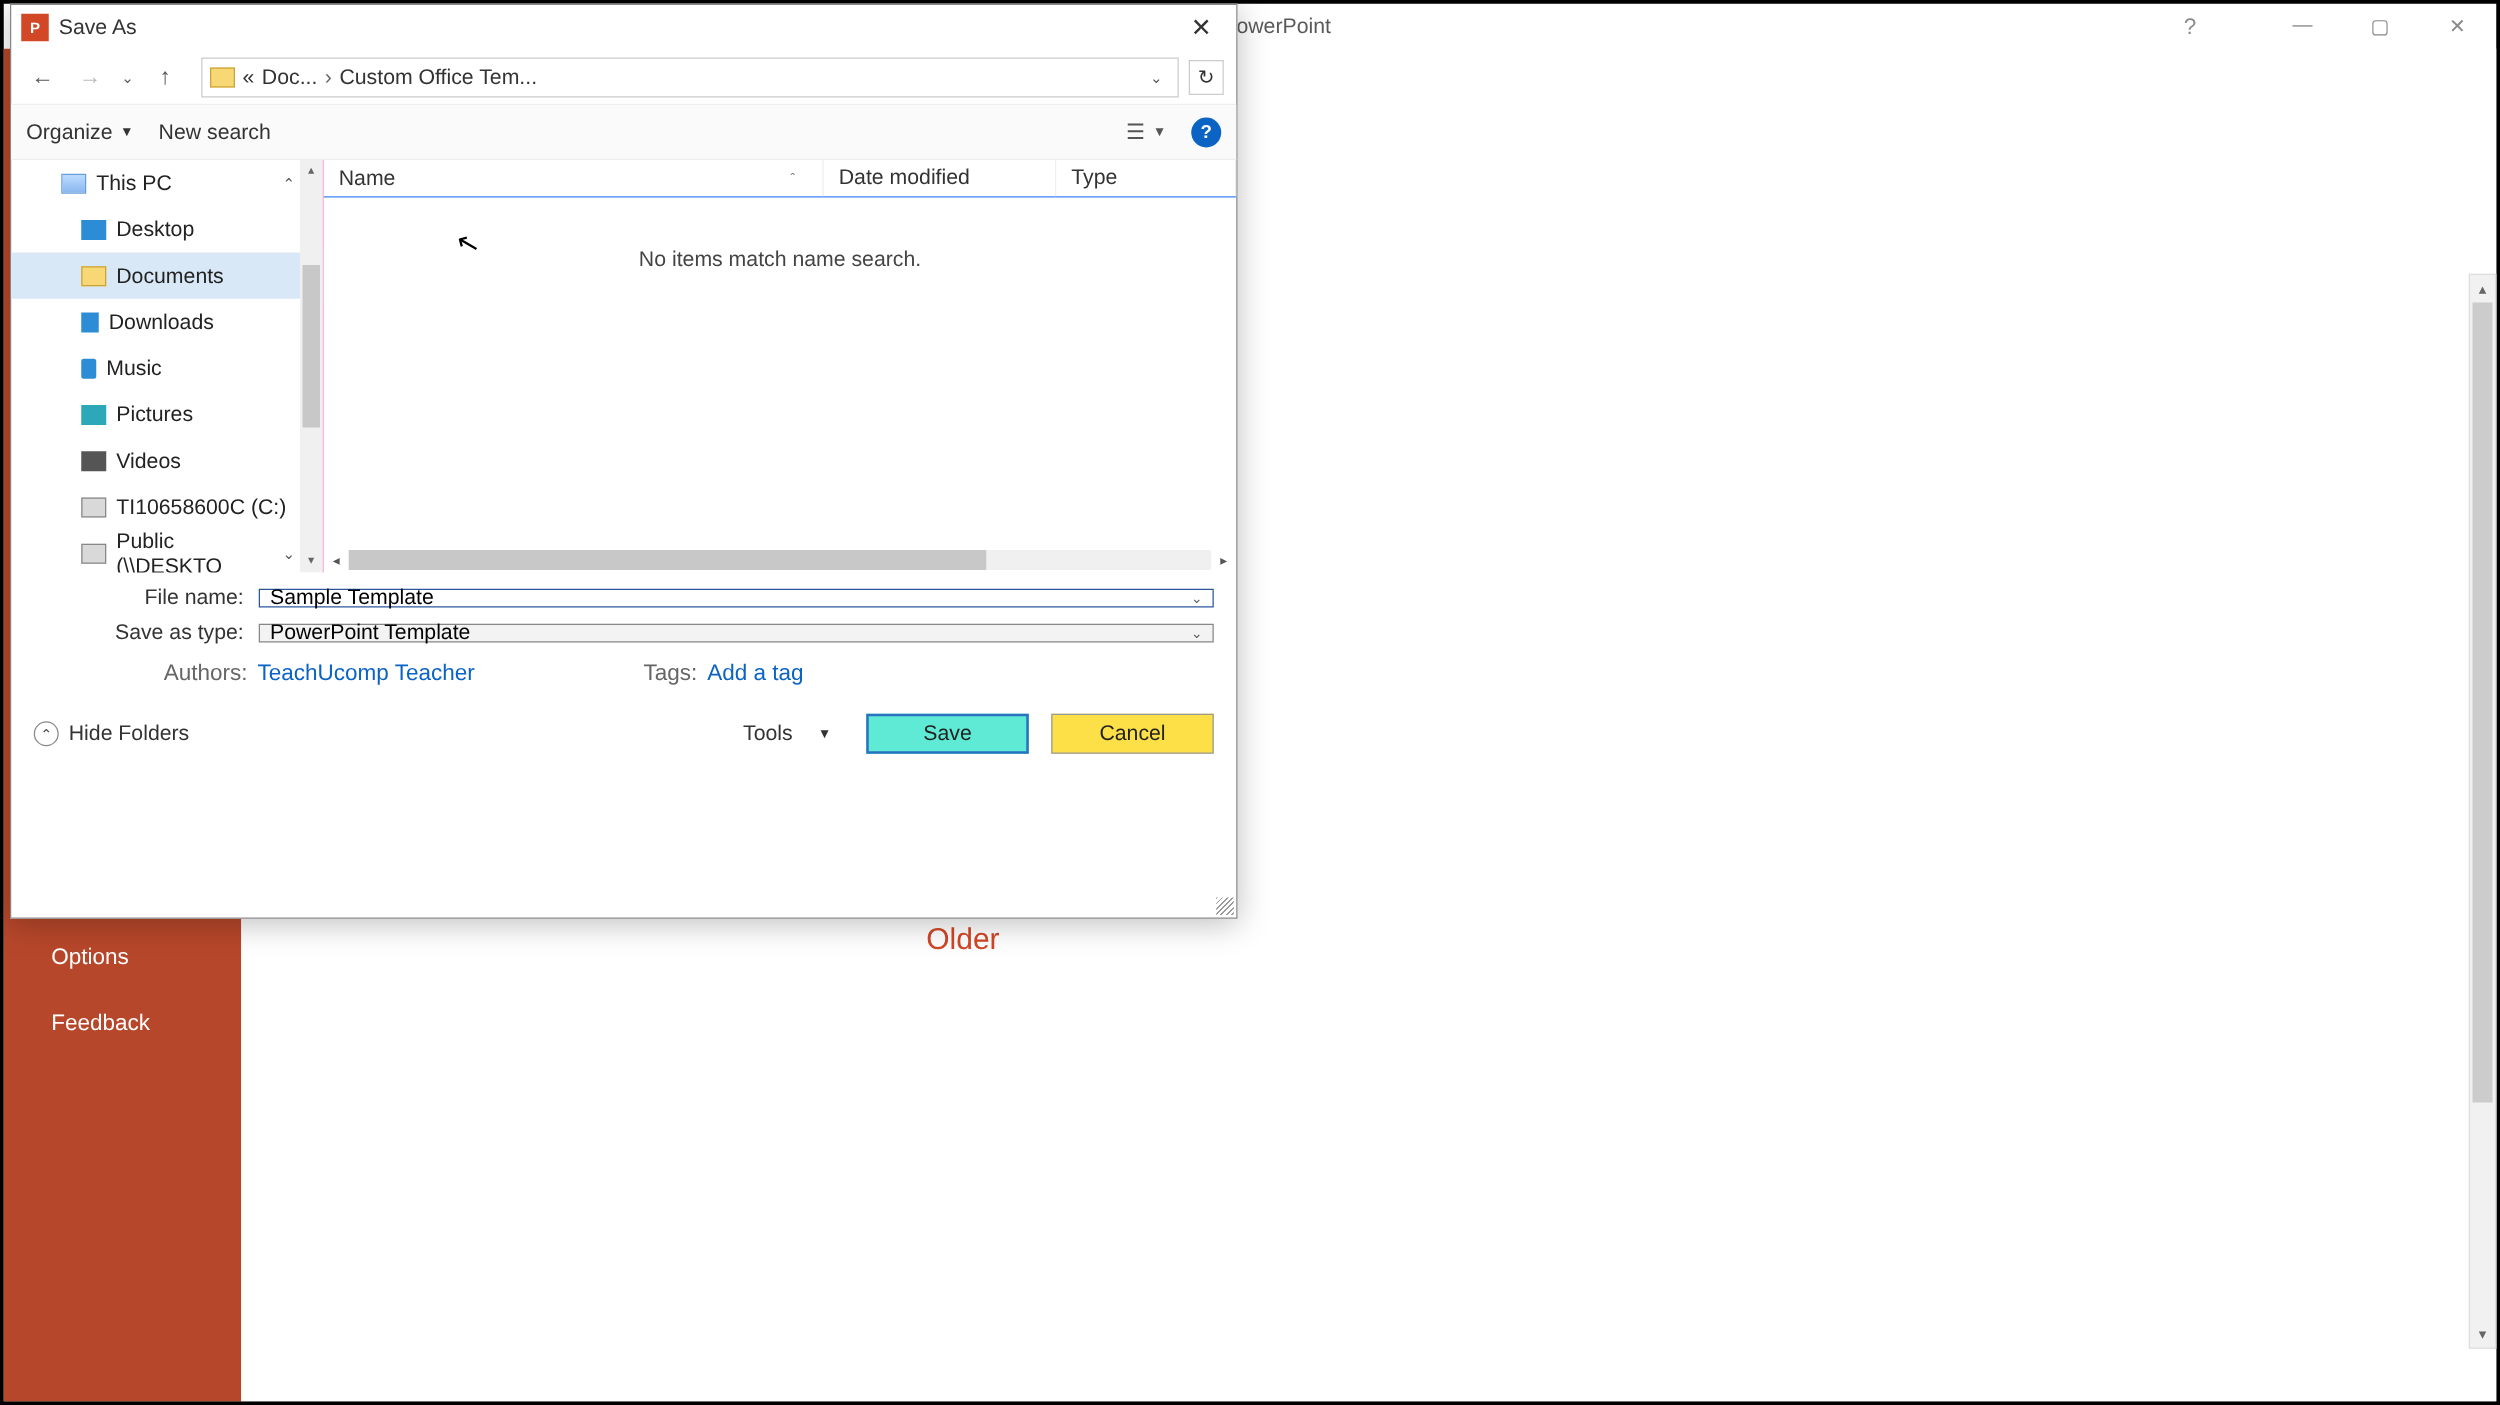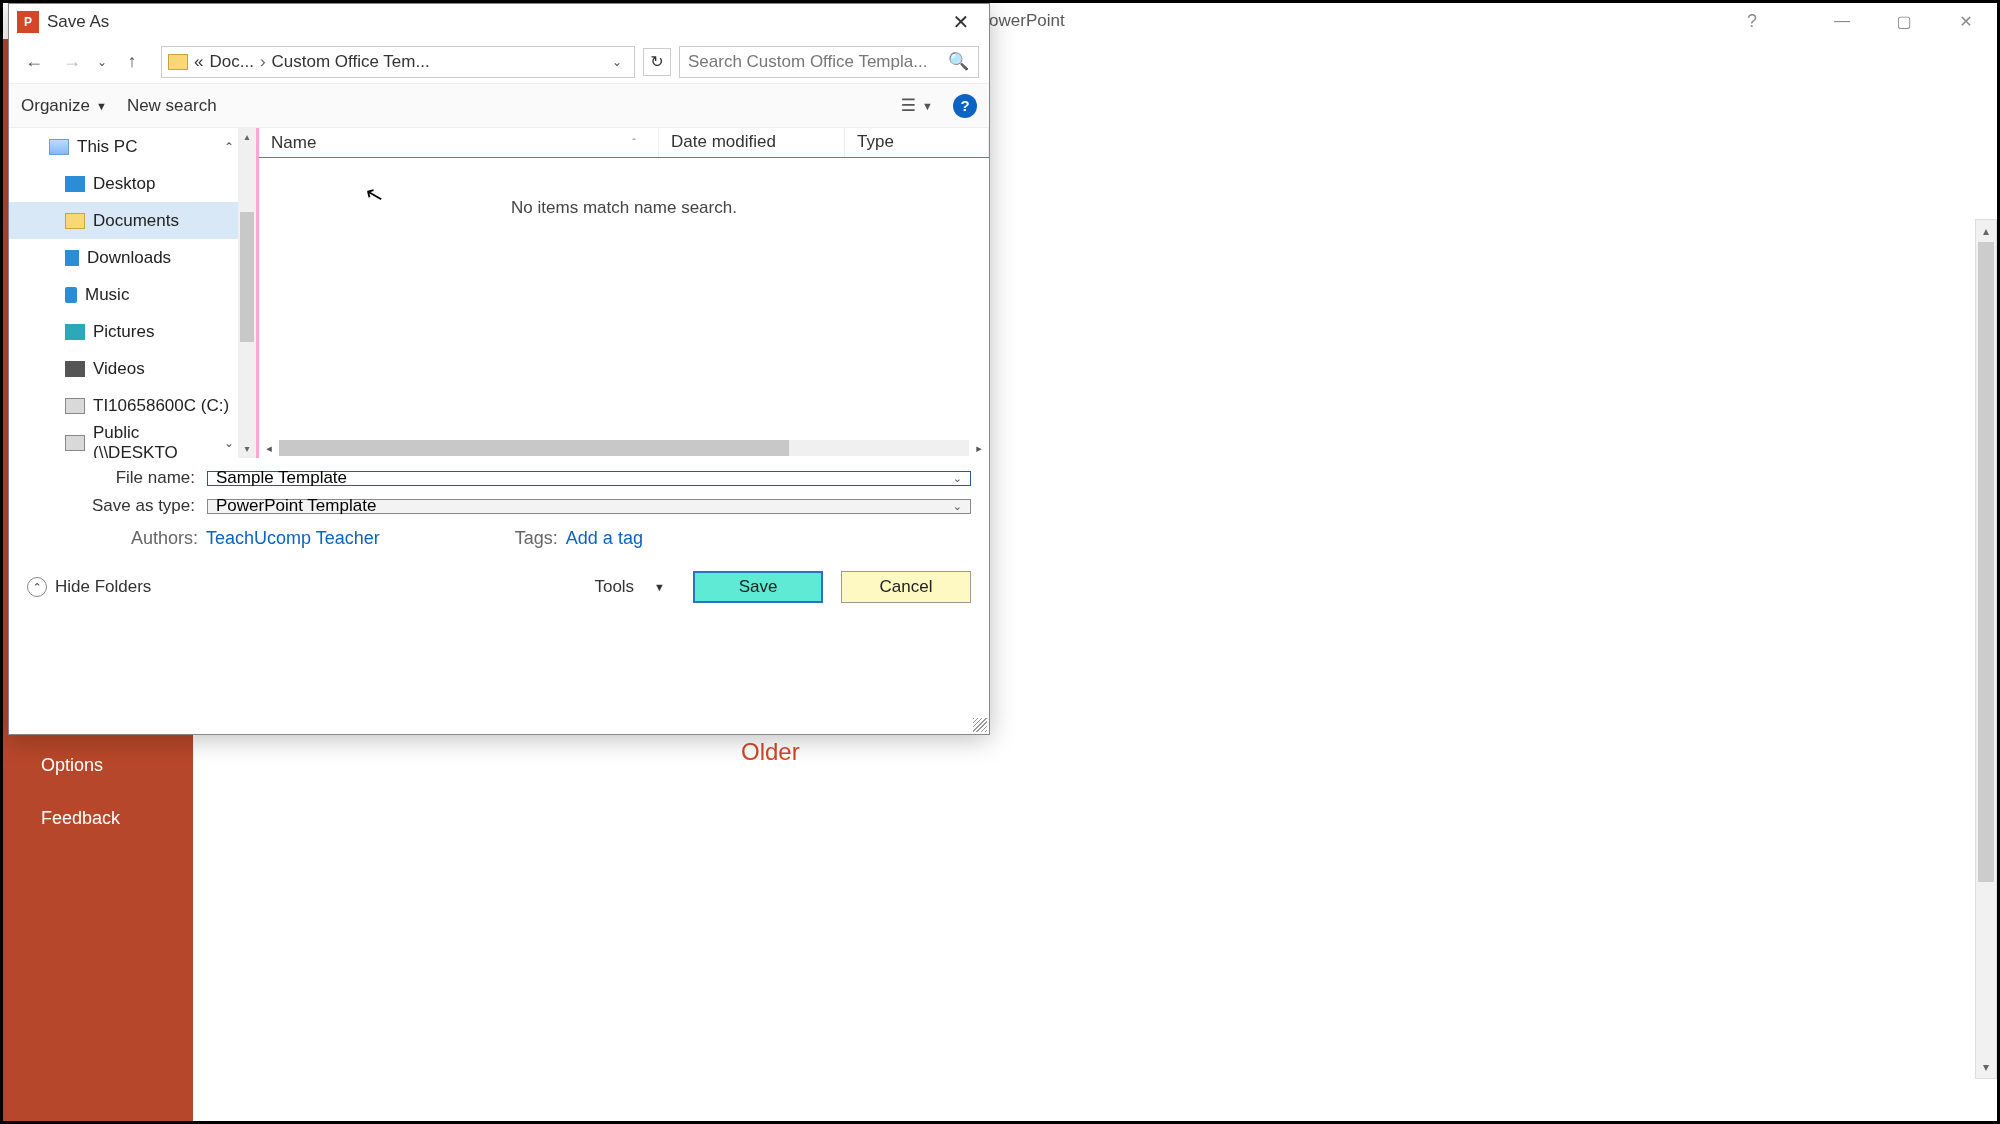--- a/index.html
+++ b/index.html
@@ -41,21 +41,21 @@
 .refresh { width: 28px; height: 28px; border: 1px solid #ccc; display: flex; align-items: center; justify-content: center; font-size: 16px; color: #333; }
 .search { width: 300px; height: 32px; border: 1px solid #ccc; display: flex; align-items: center; padding: 0 8px; color: #777; font-size: 17px; justify-content: space-between; }
 
 .dlg-toolbar { height: 44px; display: flex; align-items: center; padding: 0 12px; gap: 20px; font-size: 17px; color: #333; background: #fafafa; border-bottom: 1px solid #eee; }
 .organize { display: flex; align-items: center; gap: 6px; }
 .spacer { flex: 1; }
 .view-btn { display: flex; align-items: center; gap: 6px; color: #555; }
 .help-btn { width: 24px; height: 24px; border-radius: 50%; background: #0b63c4; color: #fff; text-align: center; line-height: 24px; font-size: 15px; font-weight: bold; }
 
 .dlg-body { display: flex; height: 330px; }
-.tree { width: 250px; border-right: 3px solid #f9a8d4; overflow: hidden; position: relative; }
+.tree { width: 250px; border-right: 1px solid #f9a8d4; overflow: hidden; position: relative; }
 .tree-scroll { position: absolute; right: 0; top: 0; width: 18px; height: 100%; background: #f0f0f0; }
 .tree-scroll .up,.tree-scroll .down { height: 18px; font-size: 10px; text-align: center; color: #666; line-height: 18px; }
 .tree-scroll .thumb { position: absolute; top: 84px; left: 2px; right: 2px; height: 130px; background: #c8c8c8; }
 .tree-item { display: flex; align-items: center; gap: 8px; padding: 3px 0 3px 56px; font-size: 17px; color: #222; height: 37px; }
 .tree-item.sel { background: #d9e8f7; }
 .tree-item.root { padding-left: 40px; font-weight: 400; }
 .tic { width: 20px; height: 16px; flex-shrink: 0; }
 .tic.pc { border: 1px solid #6a9edb; background: linear-gradient(#bcdcff,#8ab7ef); }
 .tic.folder { background: #f8d775; border: 1px solid #caa43a; }
 .tic.desktop { background: #2c8dd6; }
@@ -89,21 +89,21 @@
 .drop { font-size: 11px; color: #555; }
 .meta-row { display: flex; gap: 25px; padding: 4px 0 0 104px; font-size: 18px; }
 .meta-label { color: #666; margin-right: 8px; }
 .meta-val { color: #0b63c4; }
 
 .dlg-footer { display: flex; align-items: center; padding: 16px 18px; gap: 18px; }
 .hide-folders { display: flex; align-items: center; gap: 8px; font-size: 17px; color: #333; }
 .hf-ic { width: 20px; height: 20px; border: 1px solid #888; border-radius: 50%; display: flex; align-items: center; justify-content: center; font-size: 11px; color: #444; }
 .footer-spacer { flex: 1; }
 .tools { display: flex; align-items: center; gap: 20px; font-size: 17px; color: #333; margin-right: 10px; }
-.btn { width: 130px; height: 32px; border: 1px solid #999; background: #fef9c3; font-size: 17px; color: #222; display: flex; align-items: center; justify-content: center; }
+.btn { width: 130px; height: 32px; border: 1px solid #999; background: #fde047; font-size: 17px; color: #222; display: flex; align-items: center; justify-content: center; }
 .btn.primary { border: 2px solid #2b72c0; background: #5eead4; }
 .resize-grip { position: absolute; right: 2px; bottom: 2px; width: 14px; height: 14px; background: repeating-linear-gradient(135deg,#999,#999 1px,transparent 1px,transparent 3px); }
 </style>
 </head>
 <body>
 
 <div class="stage">
 <div class="app-window">
   <div class="pp-titlebar">
     <span>tion - PowerPoint</span>
@@ -152,24 +152,20 @@
     <div class="addr">
       <div class="folder-ic"></div>
       <span>«</span>
       <span>Doc...</span>
       <span class="sep">›</span>
       <span>Custom Office Tem...</span>
       <span style="flex:1"></span>
       <span class="addr-drop">⌄</span>
     </div>
     <div class="refresh">↻</div>
-    <div class="search">
-      <span>Search Custom Office Templa...</span>
-      <span>🔍</span>
-    </div>
   </div>
 
   <div class="dlg-toolbar">
     <div class="organize">
       <span>Organize</span>
       <span style="font-size:11px">▼</span>
     </div>
     <div>New search</div>
     <div class="spacer"></div>
     <div class="view-btn">

